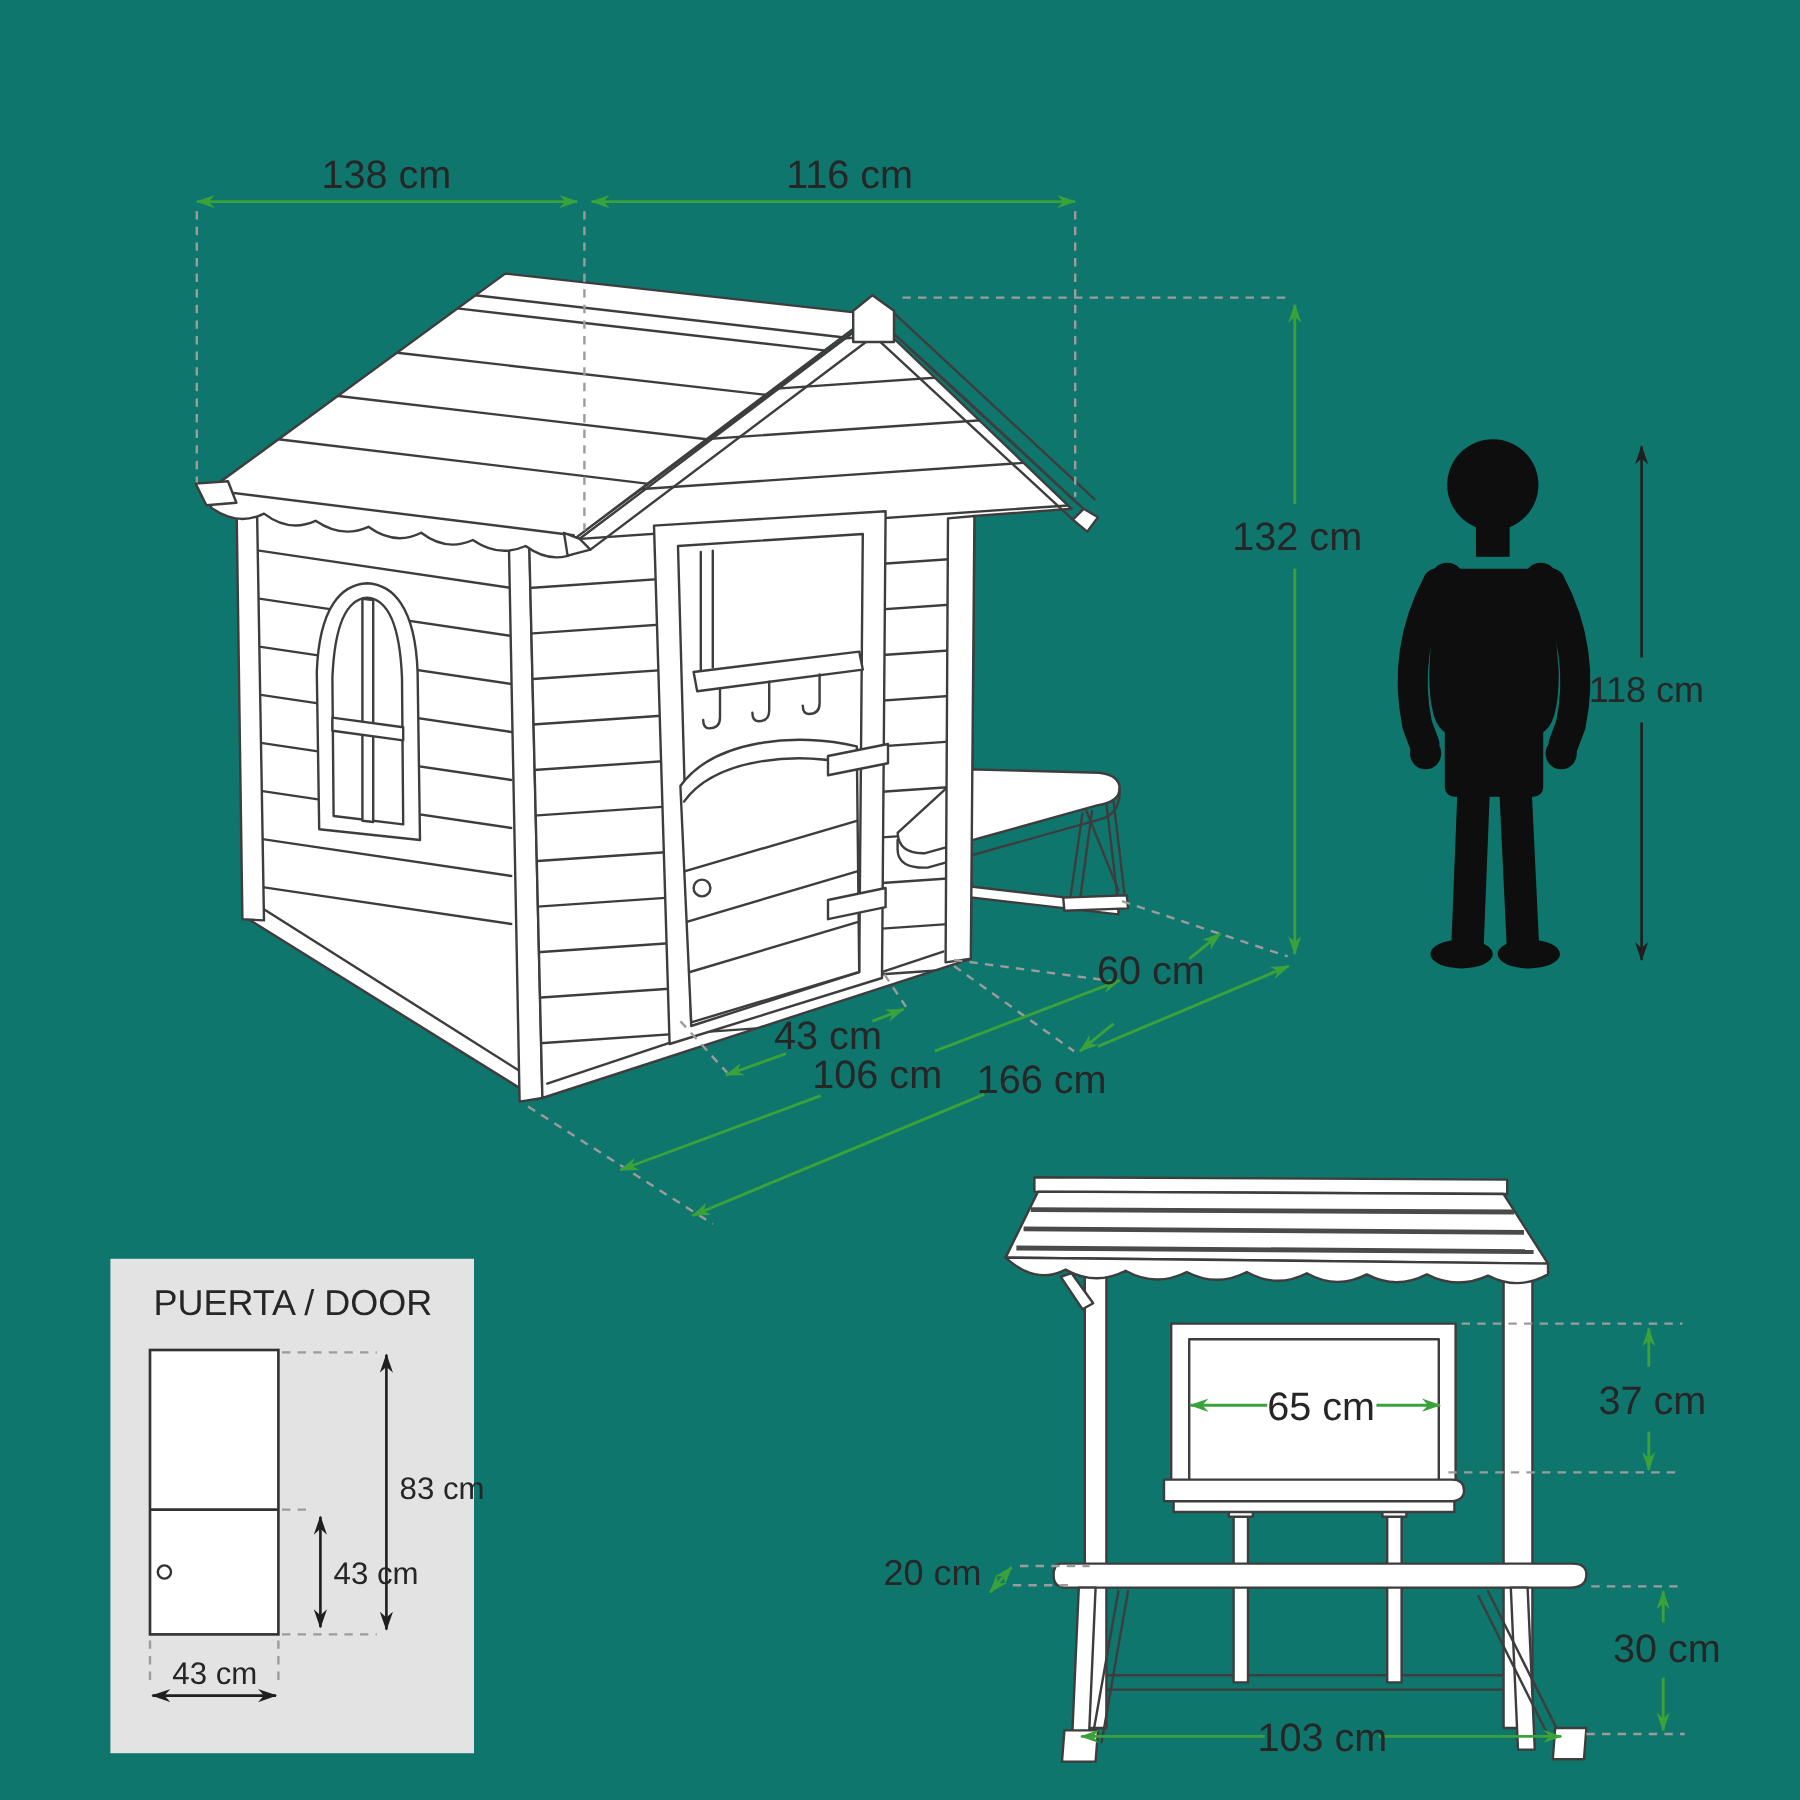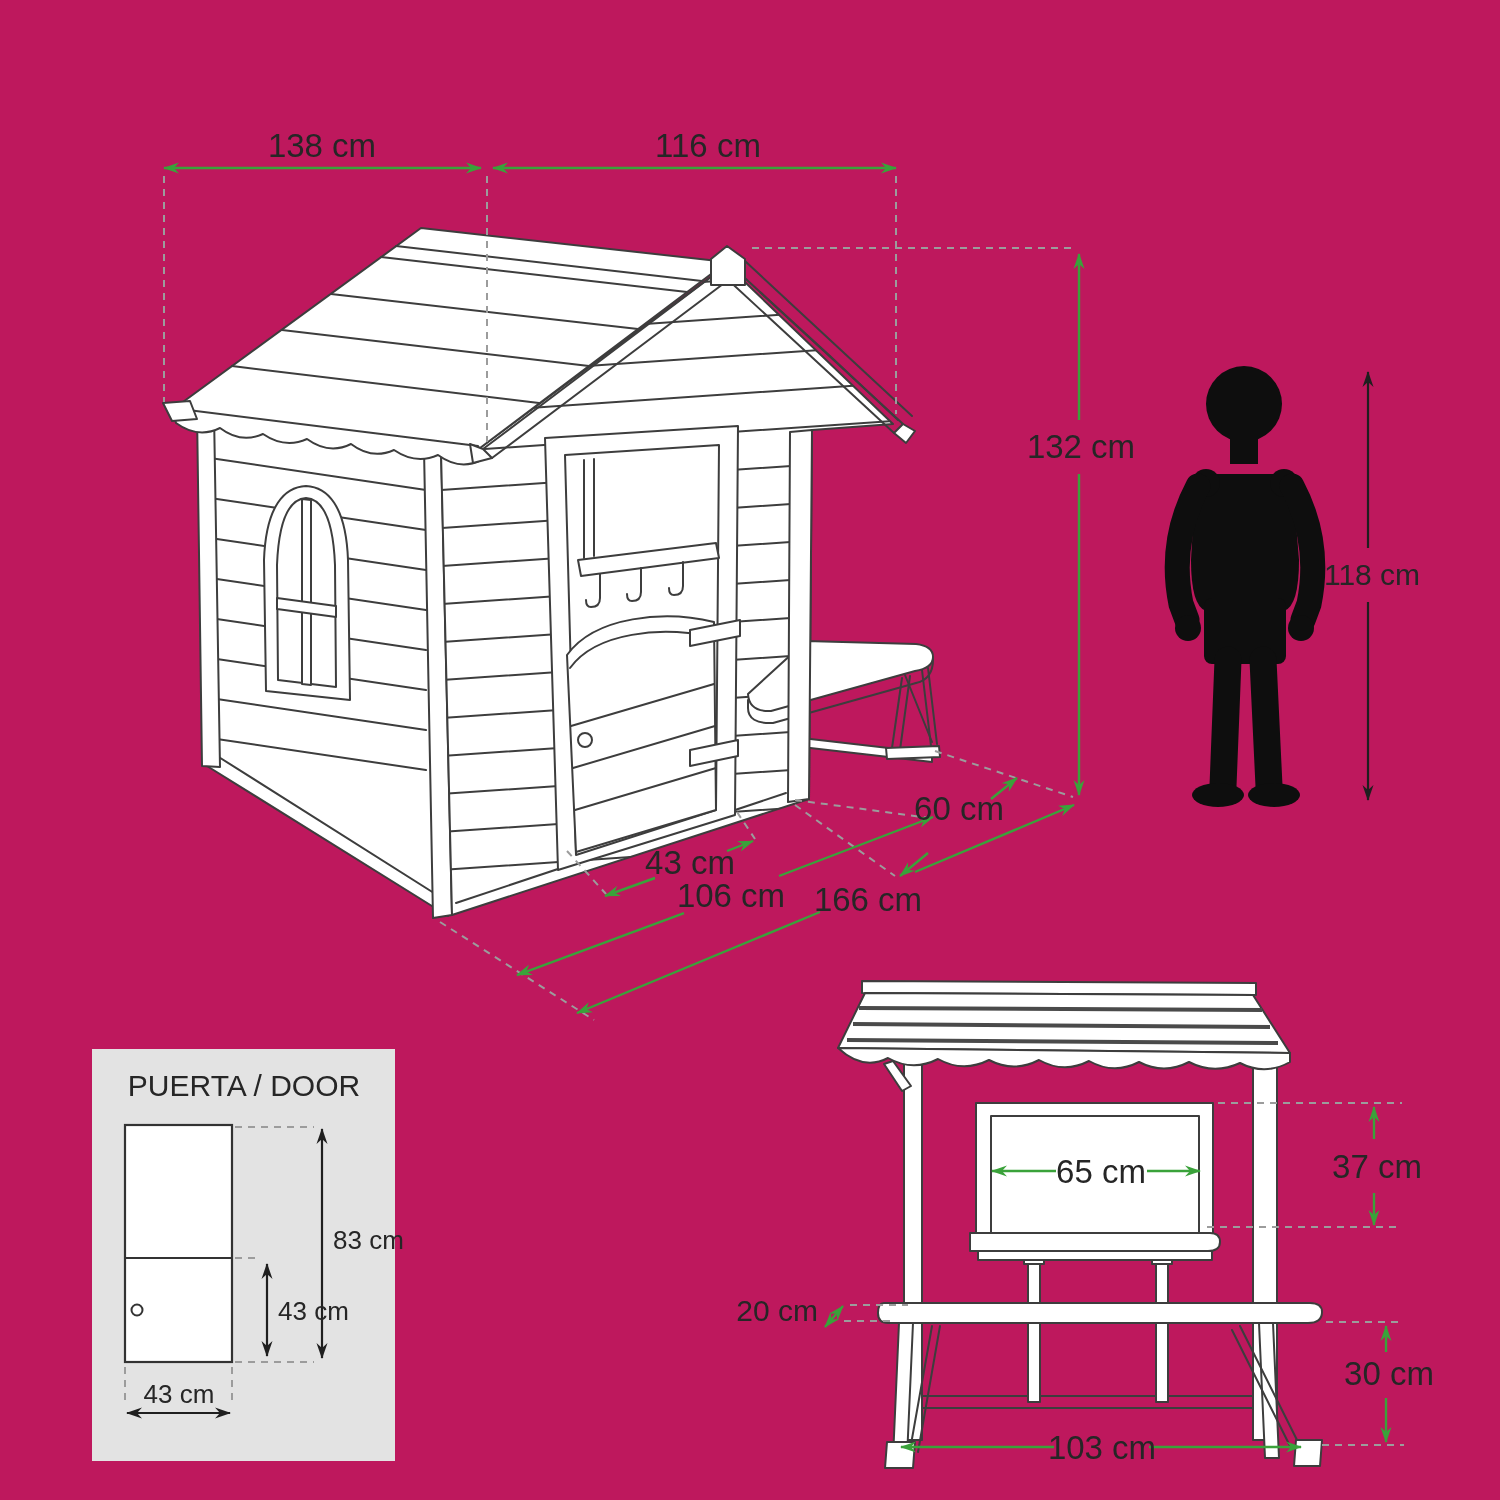--- a/index.html
+++ b/index.html
@@ -1,16 +1,16 @@
 <!DOCTYPE html>
 <html><head>
 <meta charset="utf-8">
 <style>
   html,body{margin:0;padding:0;background:#ffffff;}
-  #stage{position:relative;width:1500px;height:1500px;background:#be185d;overflow:hidden;
+  #stage{position:relative;width:1500px;height:1500px;background:#0f766e;overflow:hidden;
          font-family:"Liberation Sans",sans-serif;}
   svg{position:absolute;left:0;top:0;}
   text{fill:#262626;font-family:"Liberation Sans",sans-serif;}
   .dim-label{font-size:33px;}
   .dim-label-sm{font-size:30px;}
   .panel-label{font-size:26px;}
   .panel-title{font-size:30px;}
   .art{stroke:#3d3d3d;stroke-width:2;fill:none;stroke-linecap:round;stroke-linejoin:round;}
   .artw{stroke:#3d3d3d;stroke-width:2;fill:#ffffff;stroke-linecap:round;stroke-linejoin:round;}
   .dimg{stroke:#3AA23A;stroke-width:2.4;fill:none;}

